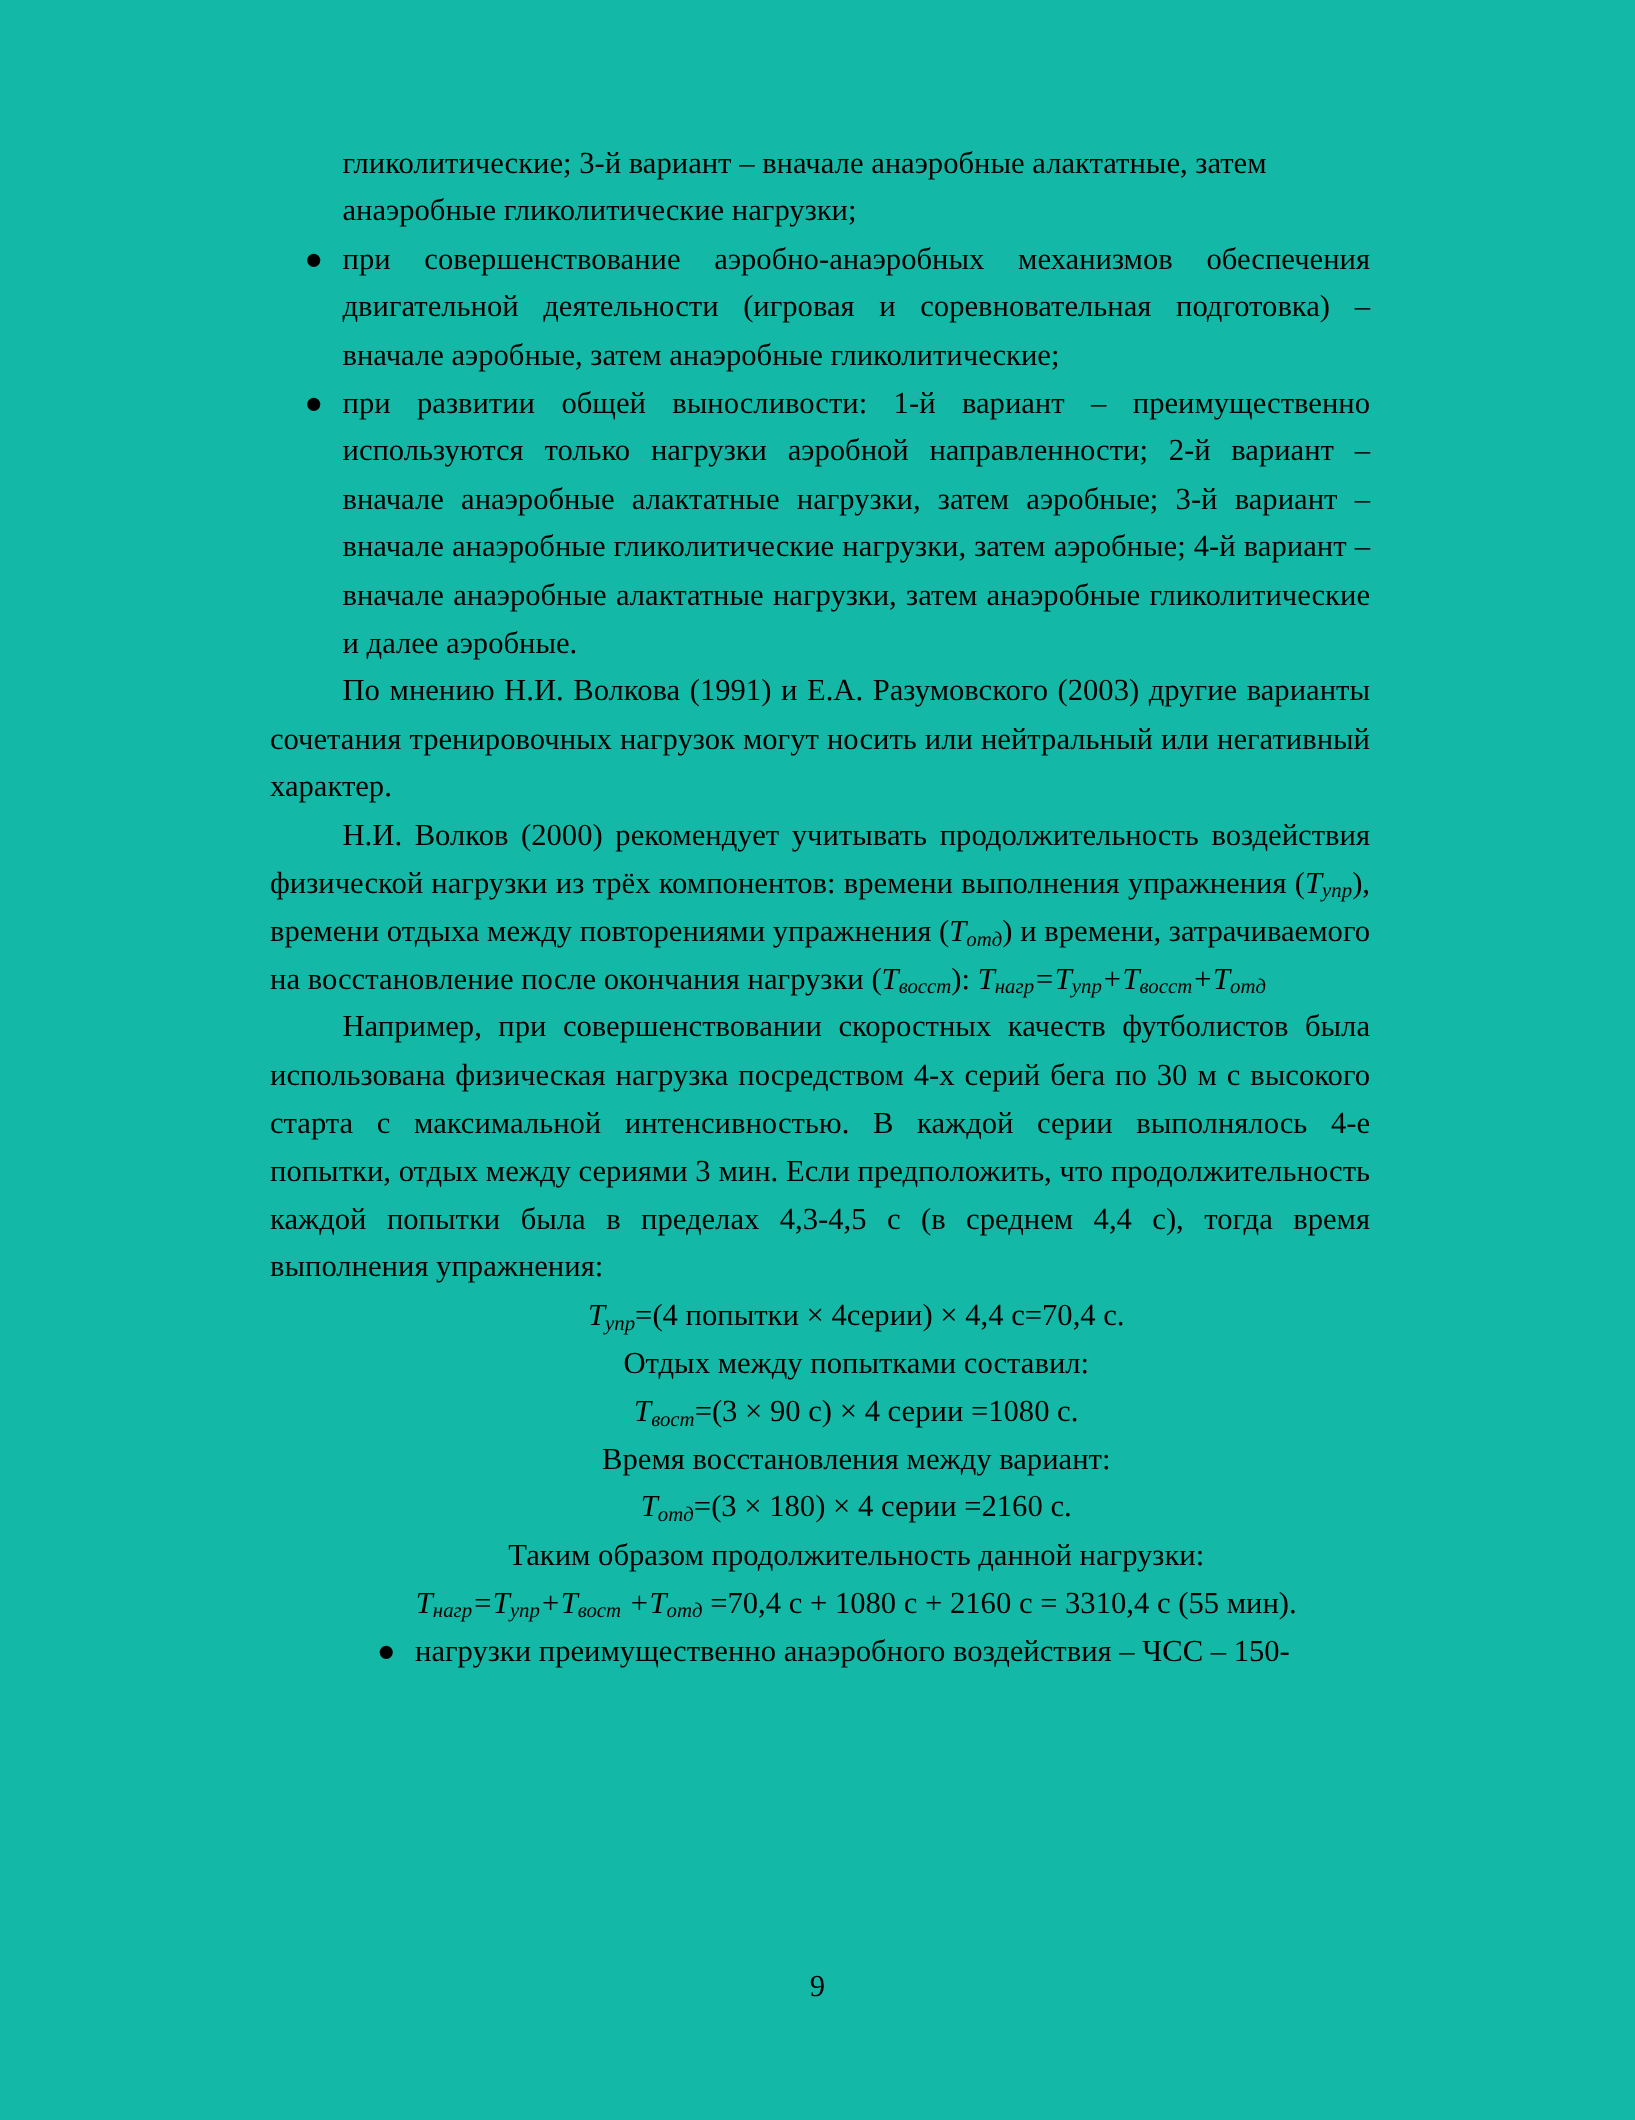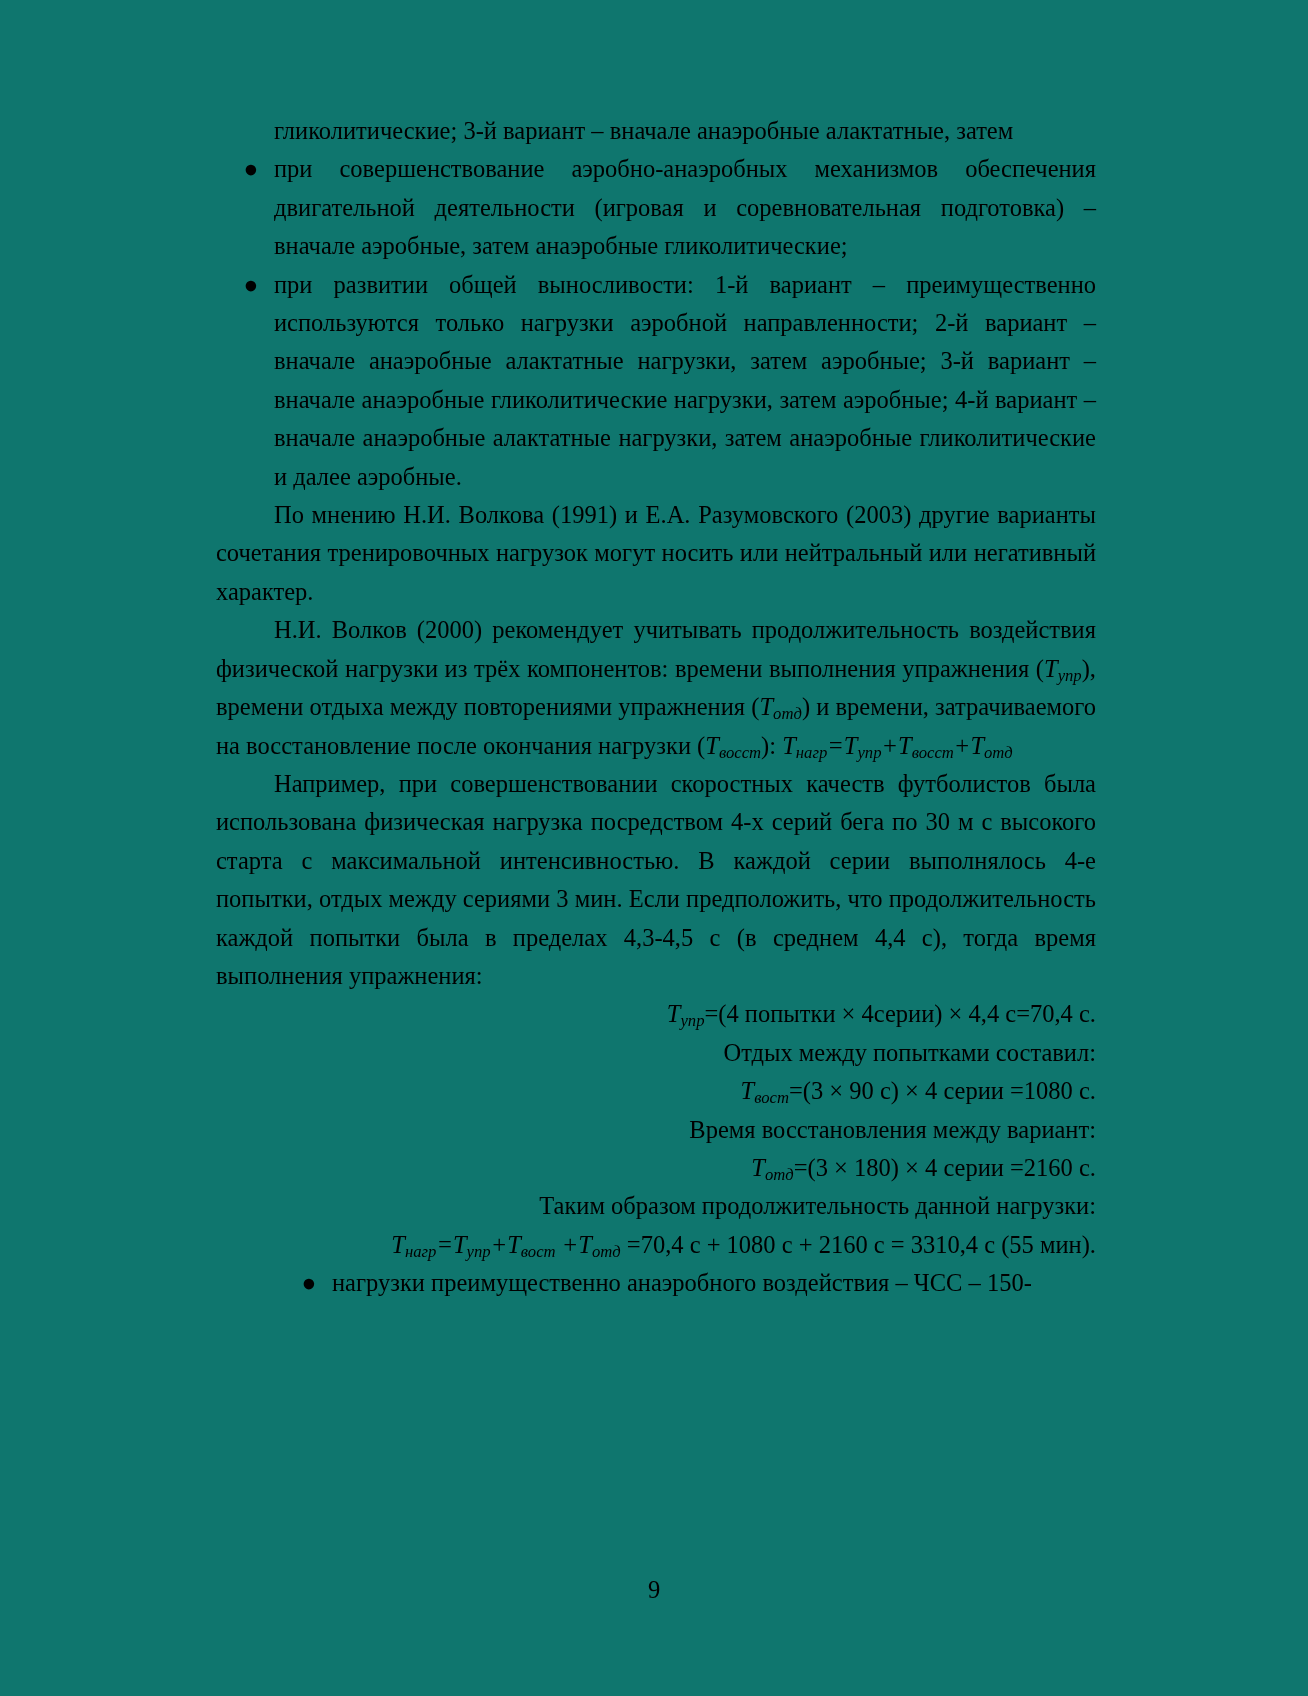--- a/index.html
+++ b/index.html
@@ -15,21 +15,21 @@
     color: #000000;
     -webkit-font-smoothing: antialiased;
   }
 
   .page {
     position: absolute;
     left: 0;
     top: 0;
     width: 1308px;
     height: 1696px;
-    background: #0f766e;
+    background: #14b8a6;
     overflow: hidden;
   }
 
   .text-block {
     position: absolute;
     left: 216px;
     top: 112px;
     width: 880px;
   }
 
@@ -68,21 +68,21 @@
     width: 18px;
     line-height: 38.4px;
     font-size: 24.5px;
     text-align: center;
   }
 
   
   .formula-line {
     text-indent: 0;
     padding-left: 58px;
-    text-align: right;
+    text-align: center;
   }
 
   
   .bullet-row.deep {
     padding-left: 116px;
   }
   .bullet-row.deep .bullet-mark {
     left: 84px;
   }
   .bullet-row.deep p {
@@ -117,20 +117,21 @@
   }
 </style>
 </head>
 <body>
 
 <div class="page">
 
   <div class="text-block">
 
     <p class="cont">гликолитические; 3-й вариант – вначале анаэробные алактатные, затем</p>
+    <p class="cont">анаэробные гликолитические нагрузки;</p>
 
     <div class="bullet-row">
       <span class="bullet-mark">●</span>
       <p>при совершенствование аэробно-анаэробных механизмов обеспечения двигательной деятельности (игровая и соревновательная подготовка) – вначале аэробные, затем анаэробные гликолитические;</p>
     </div>
 
     <div class="bullet-row">
       <span class="bullet-mark">●</span>
       <p>при развитии общей выносливости: 1-й вариант – преимущественно используются только нагрузки аэробной направленности; 2-й вариант – вначале анаэробные алактатные нагрузки, затем аэробные; 3-й вариант – вначале анаэробные гликолитические нагрузки, затем аэробные; 4-й вариант – вначале анаэробные алактатные нагрузки, затем анаэробные гликолитические и далее аэробные.</p>
     </div>

